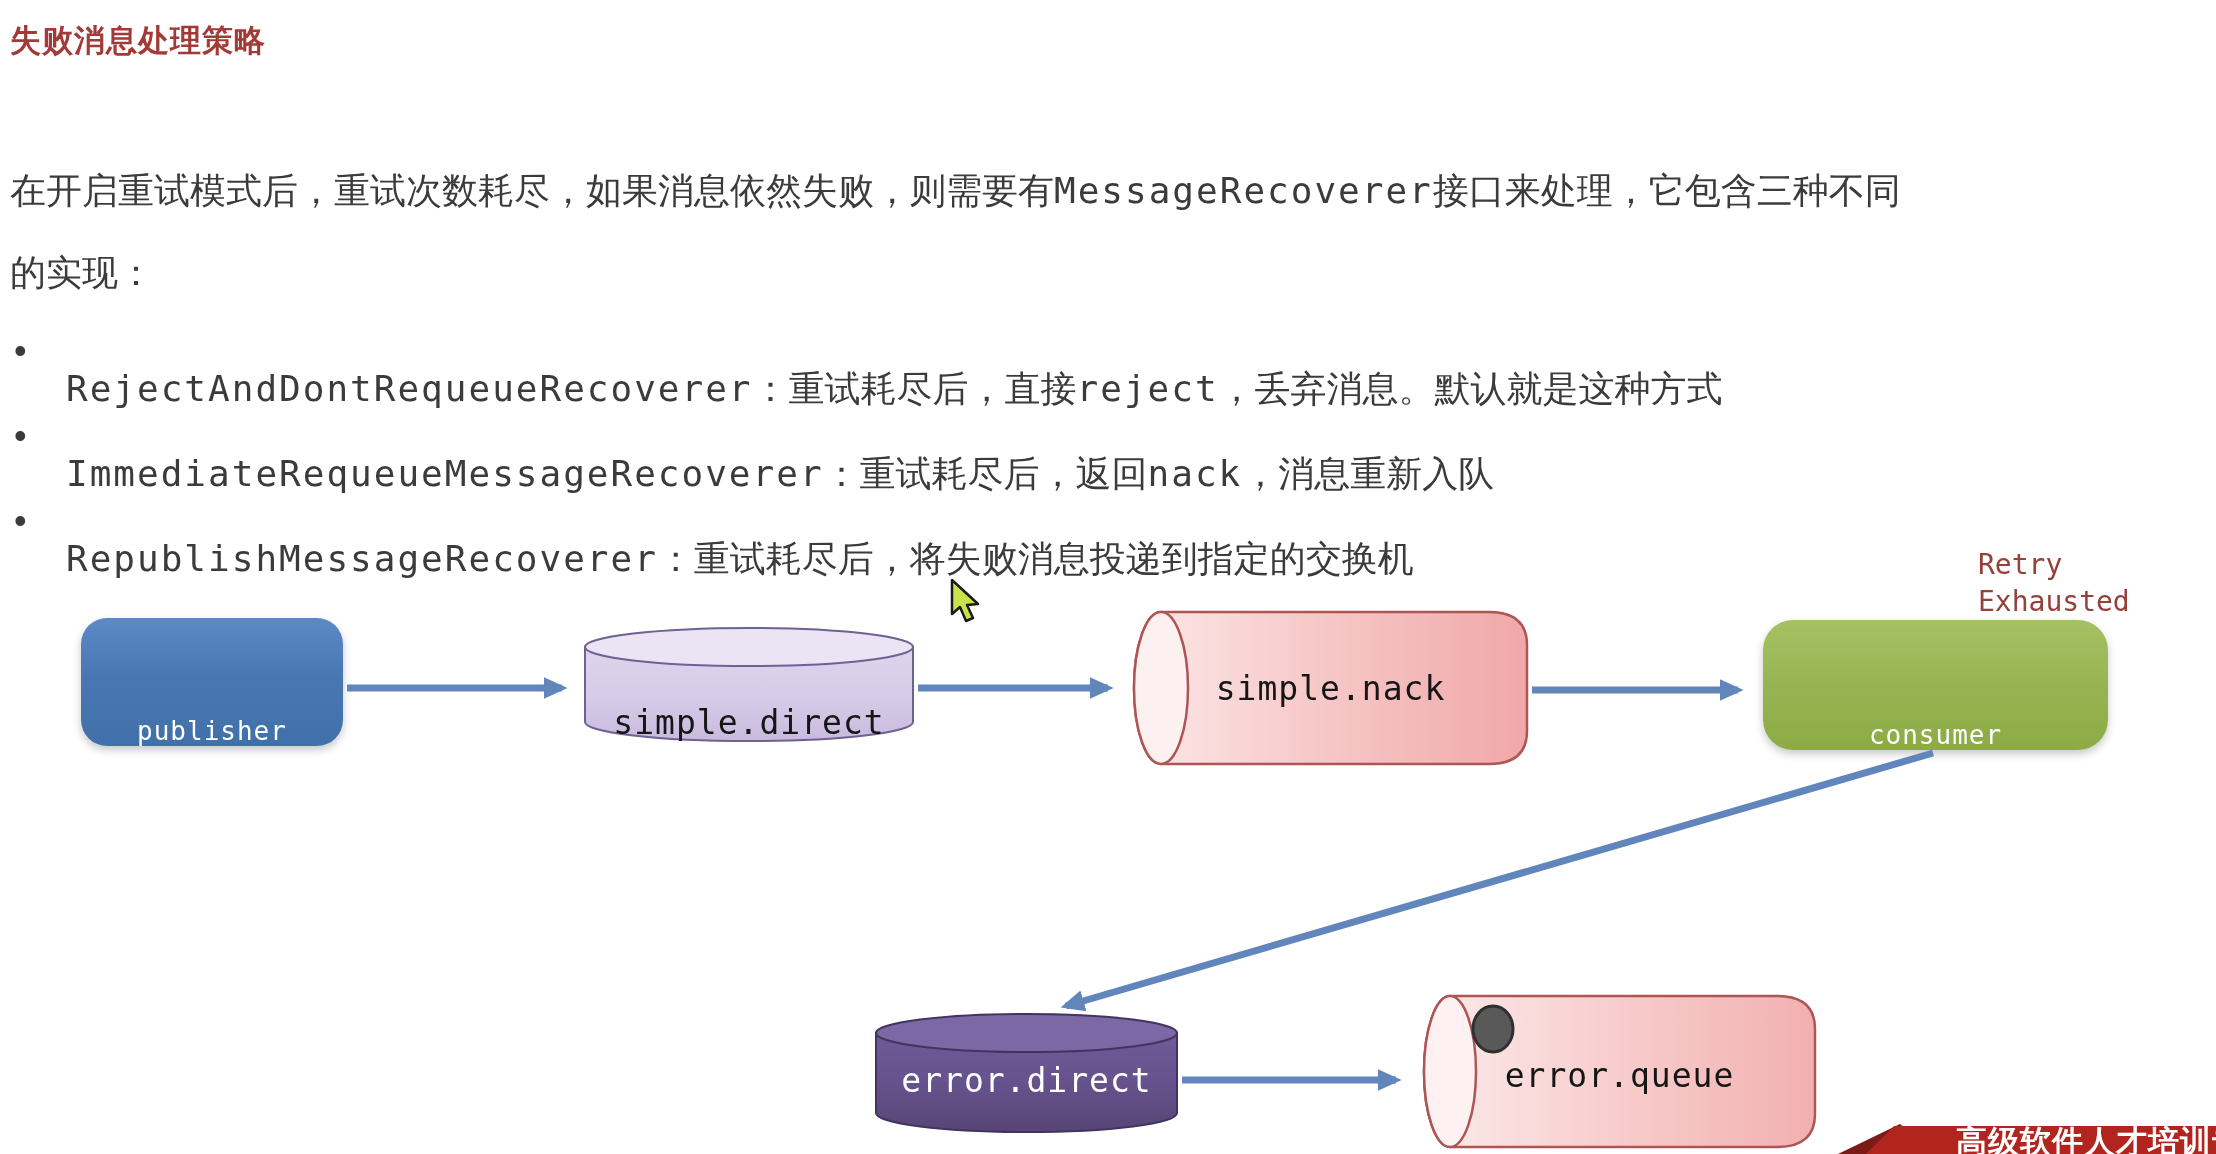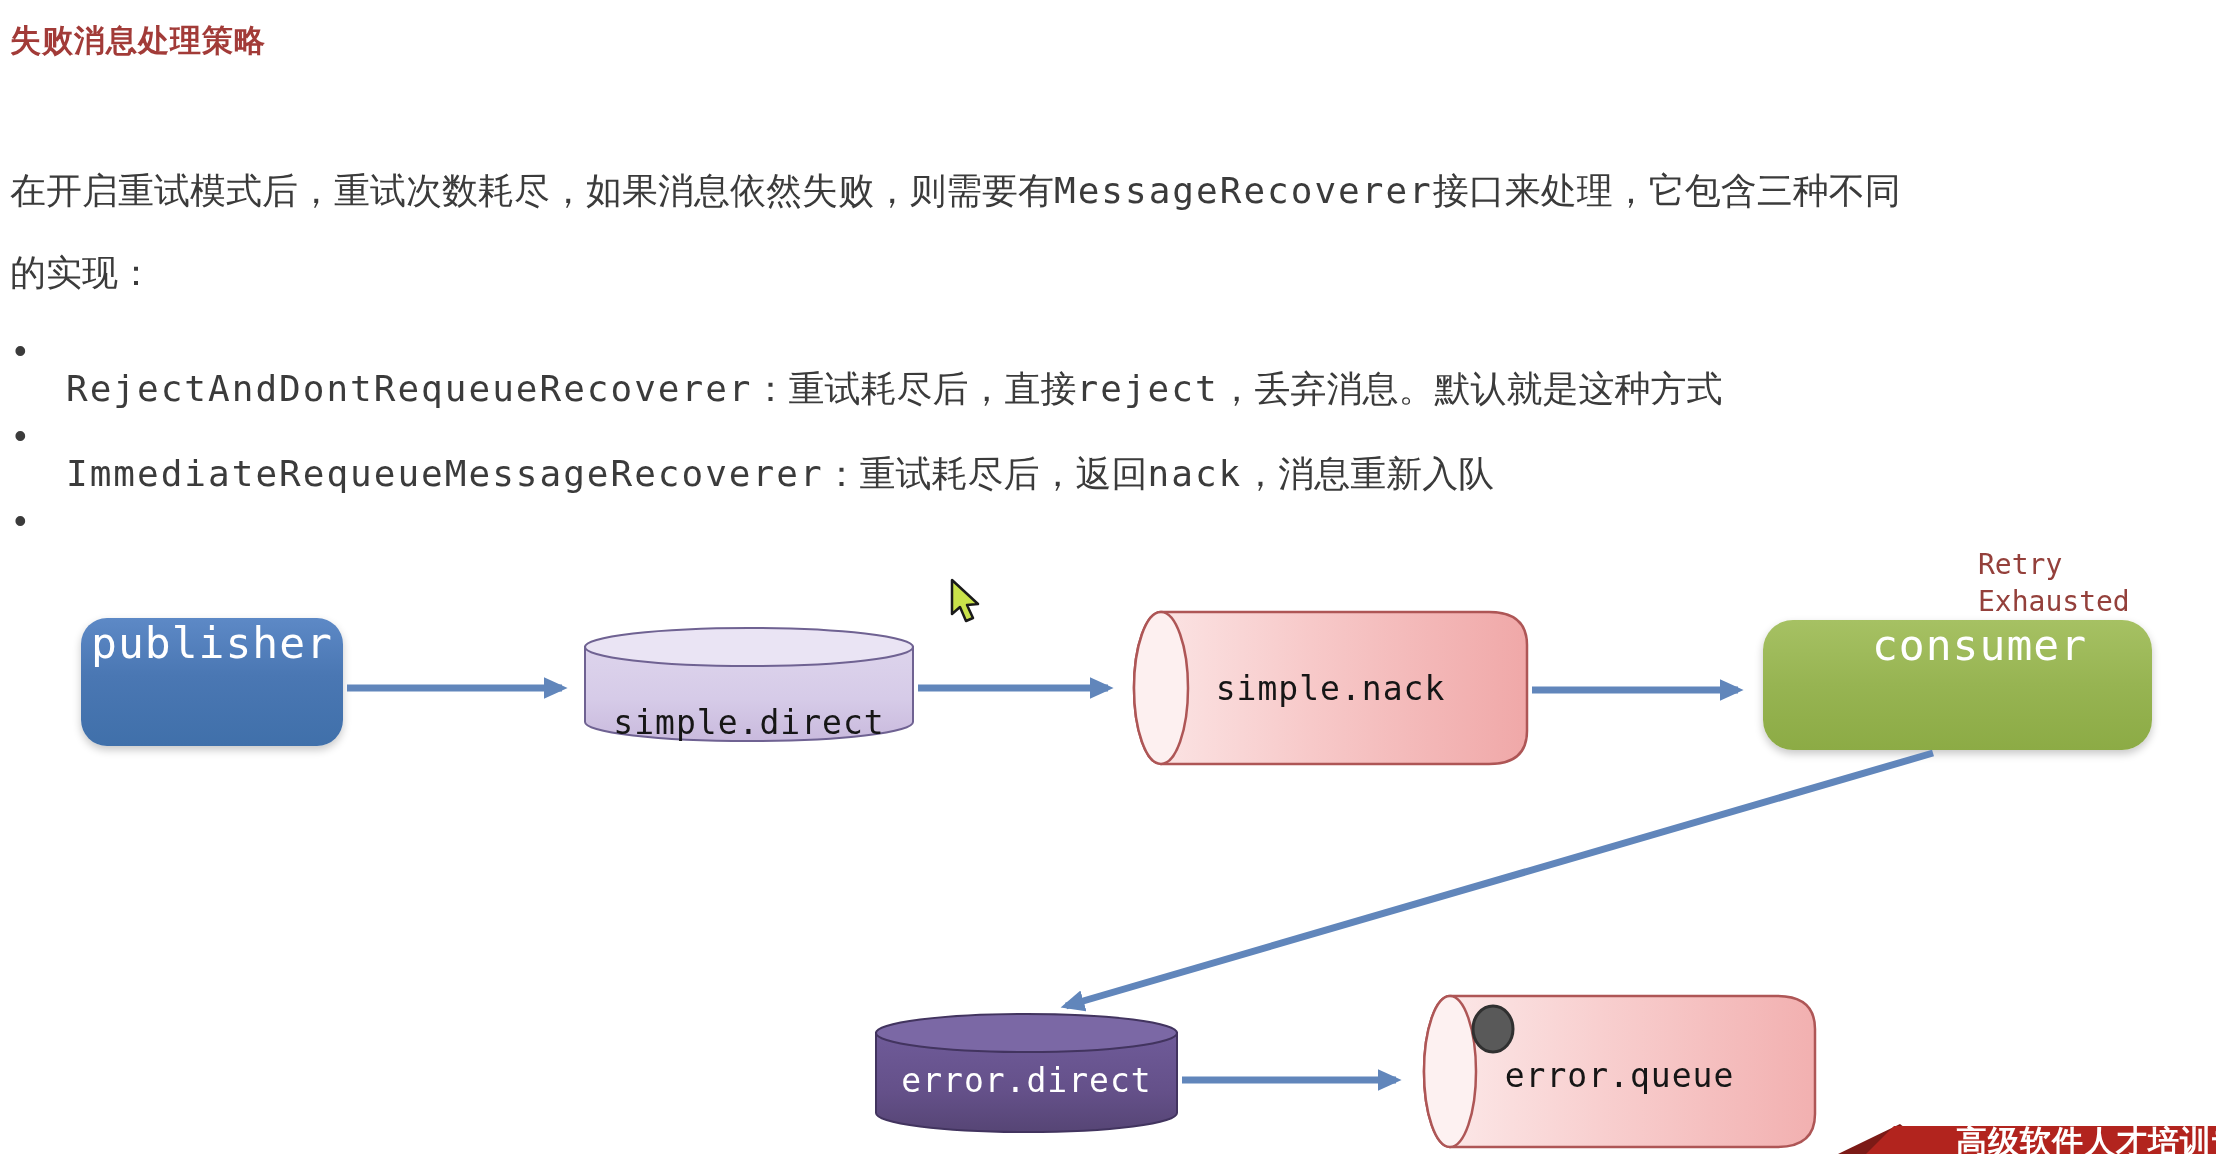--- a/index.html
+++ b/index.html
@@ -15,23 +15,23 @@
   }
   .bodyline{
     font-size:36px;color:#3b3b3b;white-space:nowrap;line-height:46px;
   }
   .mono{font-family:"DejaVu Sans Mono",monospace;letter-spacing:2px;}
   .bullet-row{left:0;width:2216px;}
   .bullet-dot{position:absolute;left:14px;top:0;font-size:36px;color:#3b3b3b;}
   .bullet-text{position:absolute;left:66px;top:0;margin-top:36px;}
   
   .node{
-    display:flex;align-items:flex-start;justify-content:center;
+    display:flex;align-items:flex-end;justify-content:center;
     color:#ffffff;font-family:"DejaVu Sans Mono",monospace;
-    font-size:43px;letter-spacing:1px;
+    font-size:26px;letter-spacing:1px;
     box-shadow:0 4px 8px rgba(0,0,0,0.22);
   }
   .node-blue{
     border-radius:26px;
     background:linear-gradient(180deg,#5d89c6 0%,#4a77b3 45%,#4070aa 100%);
   }
   .node-green{
     border-radius:30px;
     background:linear-gradient(180deg,#a6c163 0%,#97b452 50%,#8cab45 100%);
   }
@@ -65,20 +65,21 @@
   <div class="abs bullet-row" style="top:330px;height:48px;">
     <span class="bullet-dot">•</span>
     <span class="bullet-text bodyline"><span class="mono">RejectAndDontRequeueRecoverer</span><span>：重试耗尽后，直接</span><span class="mono">reject</span><span>，丢弃消息。默认就是这种方式</span></span>
   </div>
   <div class="abs bullet-row" style="top:415px;height:48px;">
     <span class="bullet-dot">•</span>
     <span class="bullet-text bodyline"><span class="mono">ImmediateRequeueMessageRecoverer</span><span>：重试耗尽后，返回</span><span class="mono">nack</span><span>，消息重新入队</span></span>
   </div>
   <div class="abs bullet-row" style="top:500px;height:48px;">
     <span class="bullet-dot">•</span>
+    <span class="bullet-text bodyline"><span class="mono">RepublishMessageRecoverer</span><span>：重试耗尽后，将失败消息投递到指定的交换机</span></span>
   </div>
 
   <svg class="abs" style="left:0;top:0;z-index:3;" width="2216" height="1154" viewBox="0 0 2216 1154">
     <defs>
       <marker id="ah" markerWidth="4" markerHeight="3.4" refX="2.6" refY="1.55" orient="auto" markerUnits="strokeWidth">
         <path d="M0,0 L3.4,1.55 L0,3.1 Z" fill="#6186bb"></path>
       </marker>
     </defs>
     <g stroke="#6186bb" stroke-width="7" fill="none">
       <line x1="347" y1="688" x2="562" y2="688" marker-end="url(#ah)"></line>
@@ -112,21 +113,21 @@
         <stop offset="0" stop-color="#fce8e8"></stop>
           <stop offset="0.45" stop-color="#f7c9c9"></stop>
           <stop offset="1" stop-color="#f0a8a8"></stop>
       </linearGradient>
     </defs>
     <path d="M30,3 L358,3 Q396,3 396,36 L396,122 Q396,155 358,155 L30,155 A27,76 0 0 1 30,3 Z" fill="url(#gq1)" stroke="#ae5656" stroke-width="2.5"></path>
     <ellipse cx="30" cy="79" rx="27" ry="76" fill="#fdf0f0" stroke="#ae5656" stroke-width="2.5"></ellipse>
   </svg>
   <div class="abs shape-label" style="left:1131px;top:666px;width:399px;height:44px;">simple.nack</div>
 
-  <div class="abs node node-green" style="left:1763px;top:620px;width:345px;height:130px;z-index:2;padding-left:44px;">
+  <div class="abs node node-green" style="left:1763px;top:620px;width:345px;height:130px;z-index:2;">
     <span>consumer</span>
   </div>
 
   <div class="abs retry-label" style="left:1978px;top:546px;"><span>Retry</span><br><span>Exhausted</span></div>
 
   <svg class="abs" style="left:874px;top:1013px;z-index:2;" width="305" height="126" viewBox="0 0 305 126">
     <defs>
       <linearGradient id="gerr" x1="0" y1="0" x2="0" y2="1">
         <stop offset="0" stop-color="#6f5b99"></stop>
           <stop offset="0.6" stop-color="#645089"></stop>

